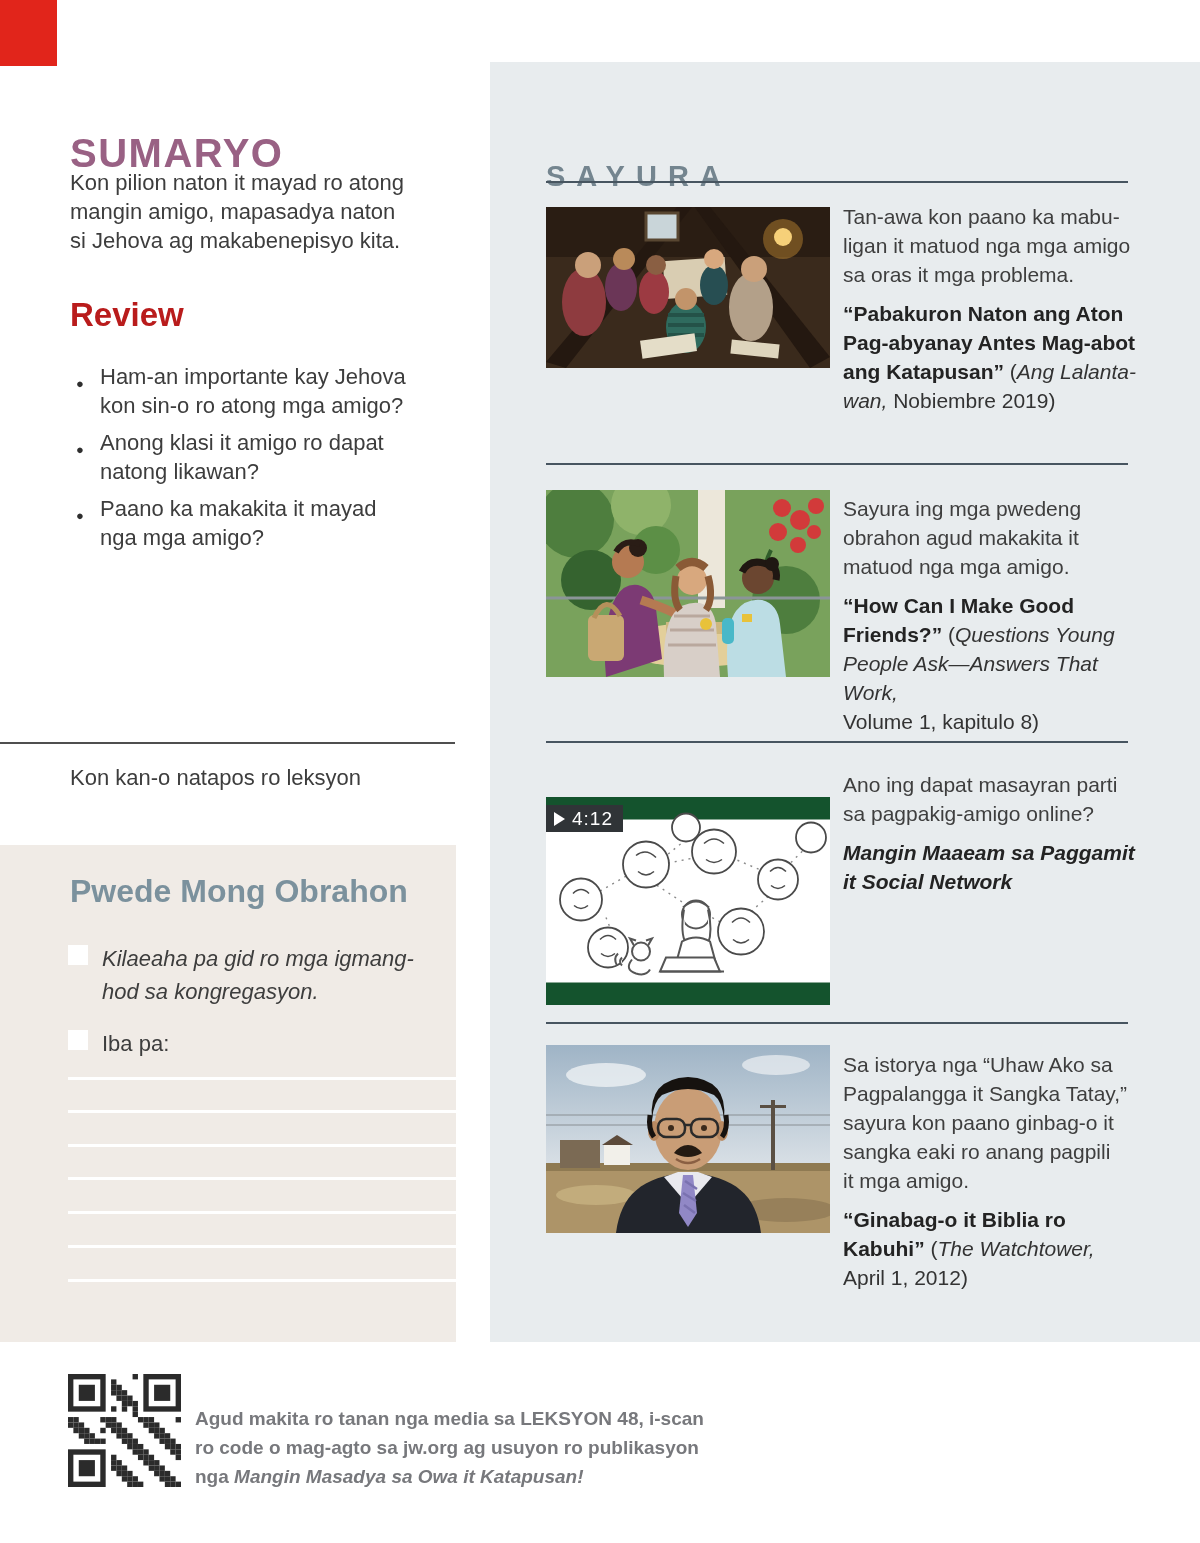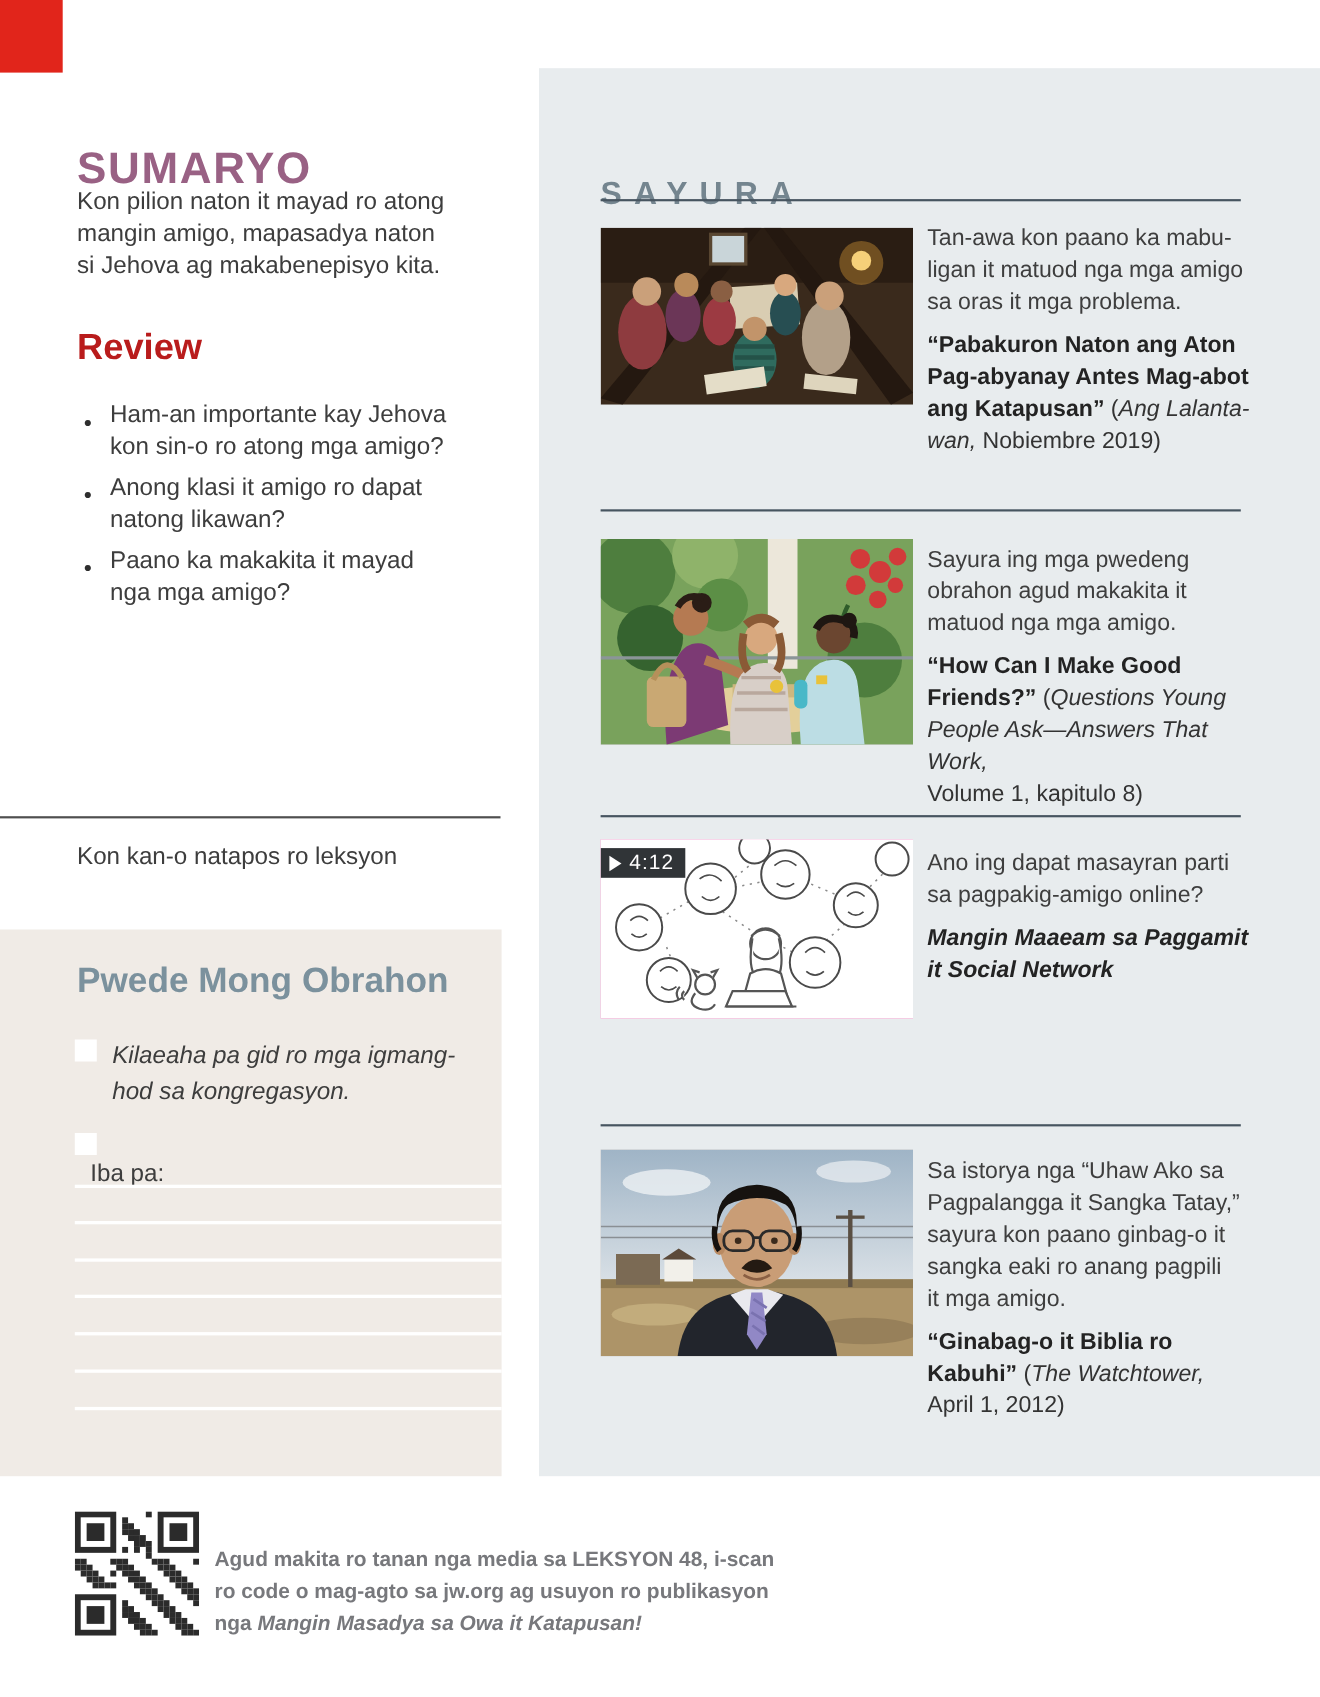--- a/index.html
+++ b/index.html
@@ -28,21 +28,21 @@
     content:"●";position:absolute;left:6px;top:7px;font-size:13px;color:#2e2e2e;
   }
   .left-rule{left:0;top:742px;width:455px;height:0;border:none;border-top:2px solid #4f4f4f;margin:0;}
   .when-finished{left:70px;top:763px;font-size:22px;line-height:29px;color:#3d3d3d;margin:0;}
 
   
   .todo-box{left:0;top:845px;width:456px;height:497px;background:#f0ebe6;}
   .todo-title{position:absolute;left:70px;top:28px;font-size:32px;font-weight:bold;color:#7b919d;margin:0;}
   .todo-item{position:absolute;left:68px;display:flex;align-items:flex-start;}
   .todo-item-1{top:97px;font-style:italic;}
-  .todo-item-2{top:182px;flex-direction:column;}
+  .todo-item-2{top:182px;}
   .todo-checkbox{width:20px;height:20px;background:#ffffff;flex:0 0 auto;margin-top:3px;}
   .todo-label{margin-left:14px;font-size:22px;line-height:33px;color:#3d3d3d;white-space:pre-line;}
   .write-line{position:absolute;left:68px;width:388px;height:3px;background:#ffffff;}
 
   
   .panel{left:490px;top:62px;width:710px;height:1280px;background:#e8ecee;}
   .sayura-title{position:absolute;left:56px;top:98px;font-size:29px;font-weight:bold;color:#74858f;letter-spacing:11px;margin:0;}
   .divider{position:absolute;left:56px;width:582px;height:0;border-top:2px solid #475560;}
   .entry-media{position:absolute;left:56px;width:284px;overflow:hidden;background:#ccc;}
   .entry-media svg{display:block;width:100%;height:100%;}
@@ -200,21 +200,21 @@
   <div class="entry-text" style="top:432px">
     <p class="entry-desc">Sayura ing mga pwedeng
 obrahon agud makakita it
 matuod nga mga amigo.</p>
     <p class="entry-ref"><span class="ref-bold">“How Can I Make Good
 Friends?”</span><span> (</span><span class="ref-italic">Questions Young
 People Ask—Answers That Work,</span><span>
 Volume 1, kapitulo 8)</span></p>
   </div>
 
-  <div class="entry-media" style="top:701px;height:163px;background:#f9a8d4">
+  <div class="entry-media" style="top:735px;height:208px;background:#14532d">
     <svg viewBox="0 0 284 163">
       <rect width="284" height="163" fill="#ffffff"></rect>
       <g stroke="#8a8a8a" stroke-width="1.4" stroke-dasharray="2 5" fill="none">
         <path d="M48,75 L95,48"></path>
           <path d="M115,45 L150,38"></path>
           <path d="M185,38 L218,52"></path>
         <path d="M240,48 L262,26"></path>
           <path d="M60,98 L68,118"></path>
           <path d="M105,62 L140,85"></path>
         <path d="M160,95 L185,108"></path>

